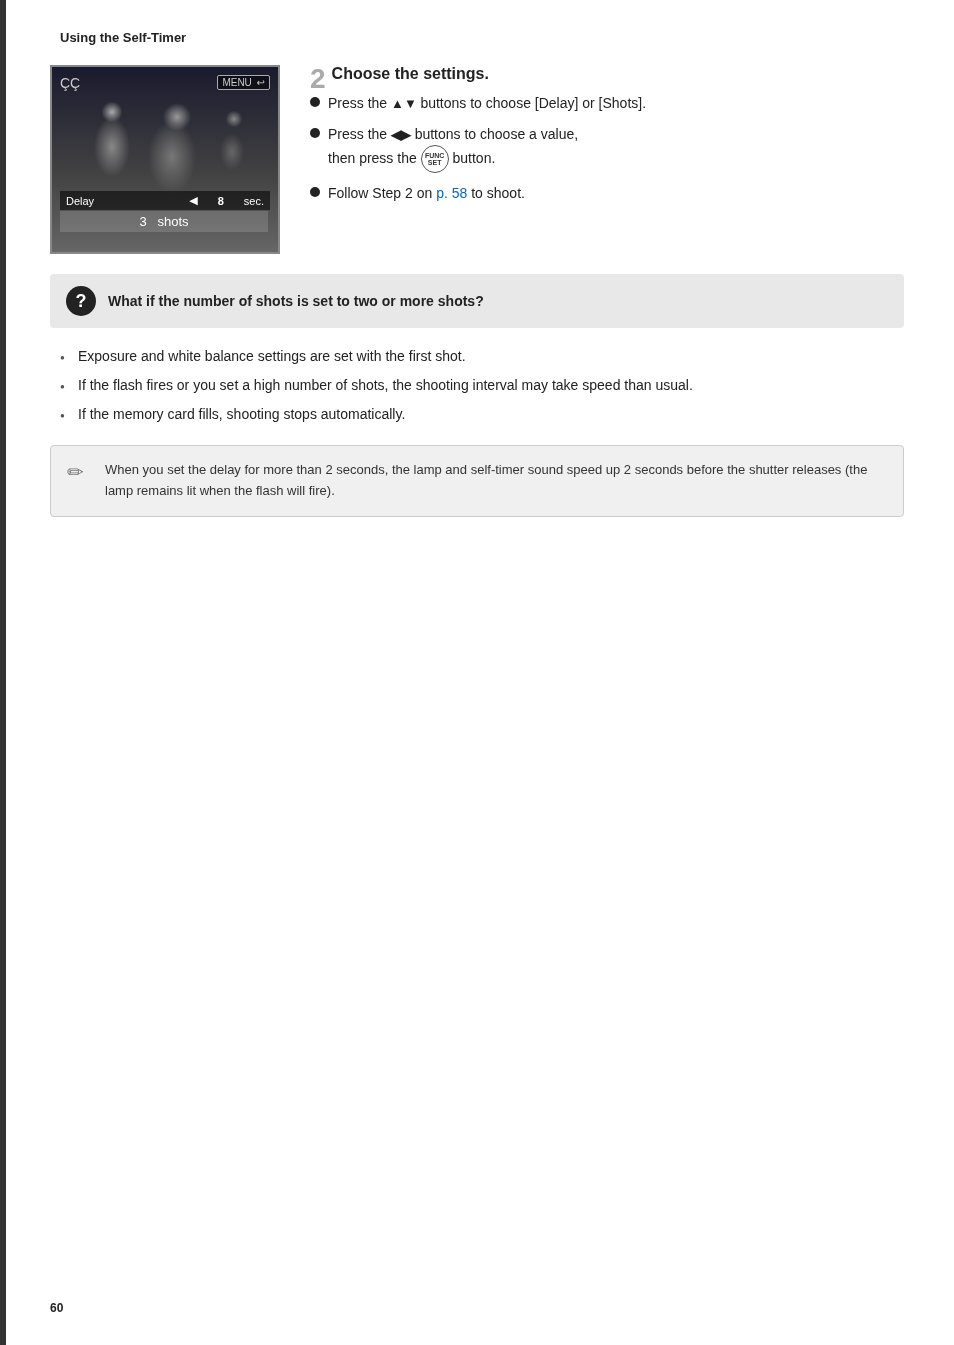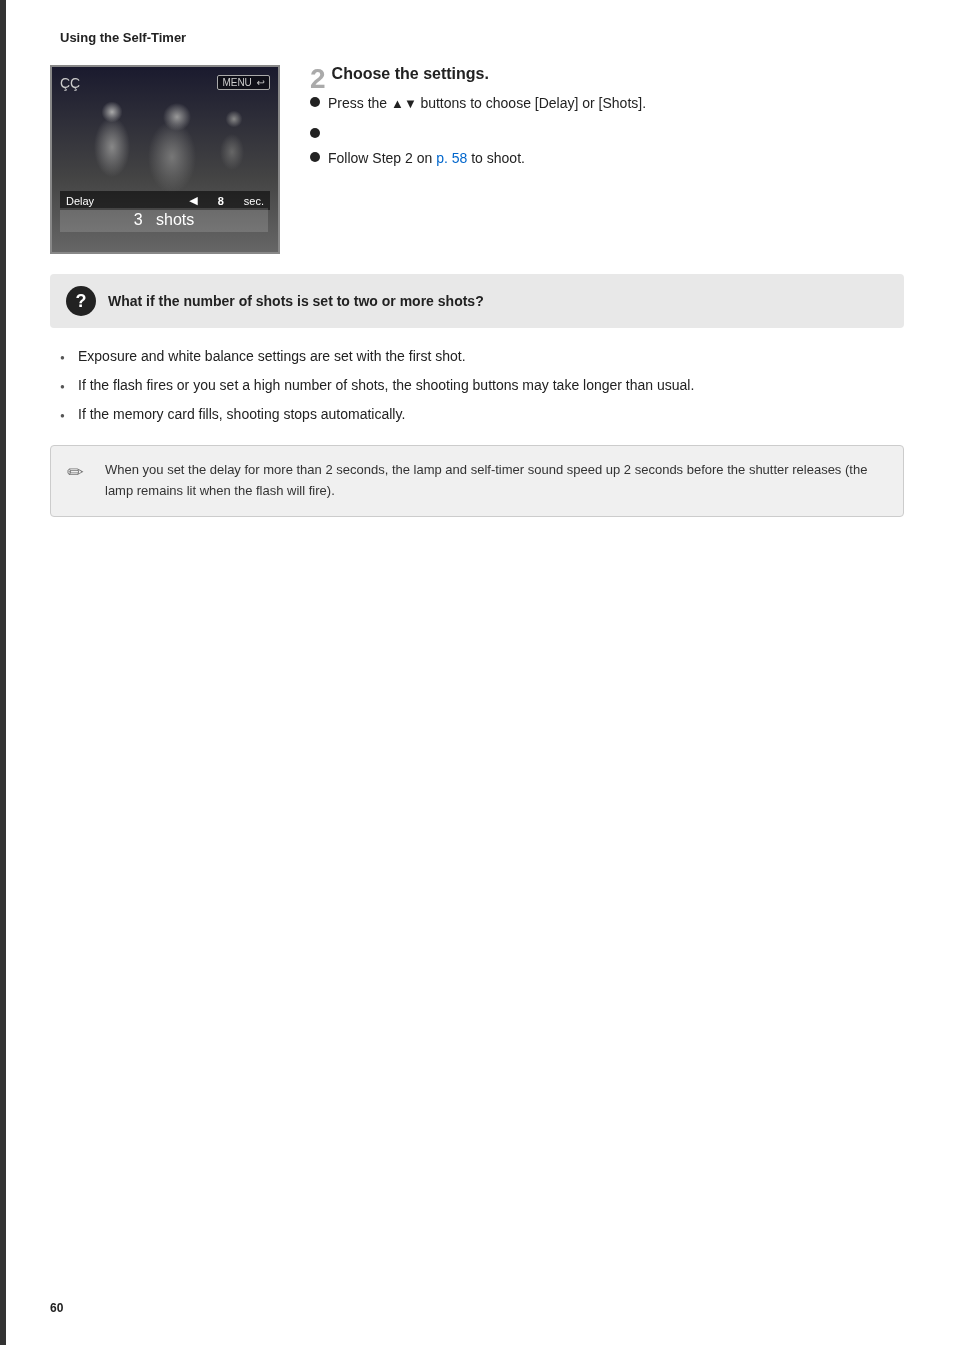--- a/index.html
+++ b/index.html
@@ -100,21 +100,21 @@
     }
     .cam-delay-row .arrow-left { color: #fff; }
     .cam-delay-row .delay-val { font-weight: bold; }
     .cam-shots-row {
       position: absolute;
       bottom: 20px;
       left: 8px;
       right: 10px;
       background: rgba(255,255,255,0.15);
       color: #fff;
-      font-size: 16px;
+      font-size: 13px;
       padding: 3px 6px;
       text-align: center;
     }
     
     .step-content {
       flex: 1;
     }
     .step-number {
       font-size: 28px;
       font-weight: bold;
@@ -312,20 +312,30 @@
           <span class="bullet-dot"></span>
           <span>
             <span>Press the</span>
             <strong class="arrow-updown"> ▲▼ </strong>
             <span>buttons to choose [Delay] or [Shots].</span>
           </span>
         </li>
 
         <li>
           <span class="bullet-dot"></span>
+          <span>
+            <span>Press the</span>
+            <strong class="arrow-leftright"> ◀▶ </strong>
+            <span>buttons to choose a value,<br>
+            then press the </span>
+            <span class="func-set-btn">
+              <span class="func-text">FUNC<br>SET</span>
+            </span>
+            <span> button.</span>
+          </span>
         </li>
 
         <li>
           <span class="bullet-dot"></span>
           <span>
             <span>Follow Step 2 on</span>
             <a class="link-blue" href="#">p. 58</a>
             <span> to shoot.</span>
           </span>
         </li>
@@ -338,21 +348,21 @@
     <span class="qa-question">What if the number of shots is set to two or more shots?</span>
   </div>
 
   <ul class="info-bullets">
     <li>
       <span class="info-bullet-dot">●</span>
       <span>Exposure and white balance settings are set with the first shot.</span>
     </li>
     <li>
       <span class="info-bullet-dot">●</span>
-      <span>If the flash fires or you set a high number of shots, the shooting buttons may take longer than usual.</span>
+      <span>If the flash fires or you set a high number of shots, the shooting interval may take speed than usual.</span>
     </li>
     <li>
       <span class="info-bullet-dot">●</span>
       <span>If the memory card fills, shooting stops automatically.</span>
     </li>
   </ul>
 
   <div class="note-box">
     <span class="note-icon">✏</span>
     <span class="note-text">When you set the delay for more than 2 seconds, the lamp and self-timer sound speed up 2 seconds before the shutter releases (the lamp remains lit when the flash will fire).</span>

